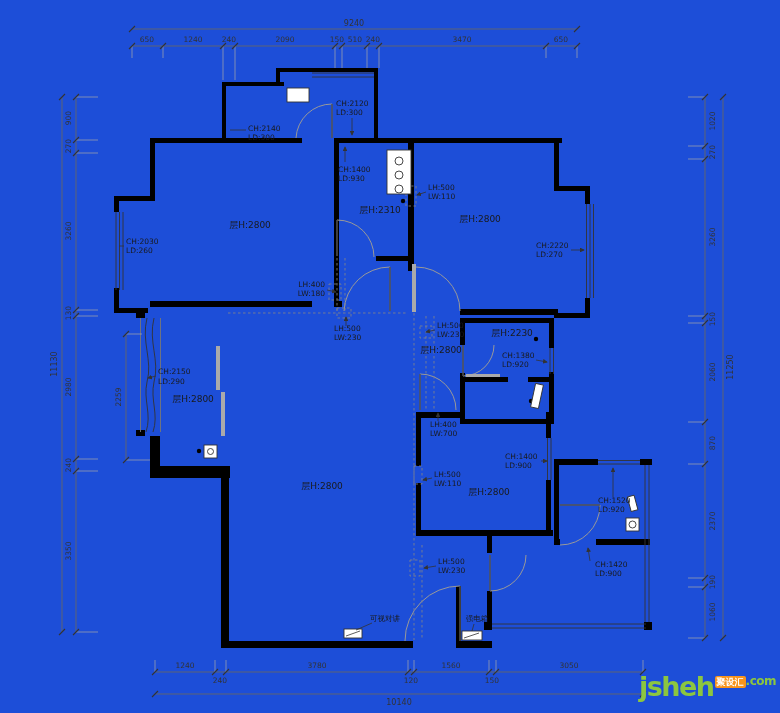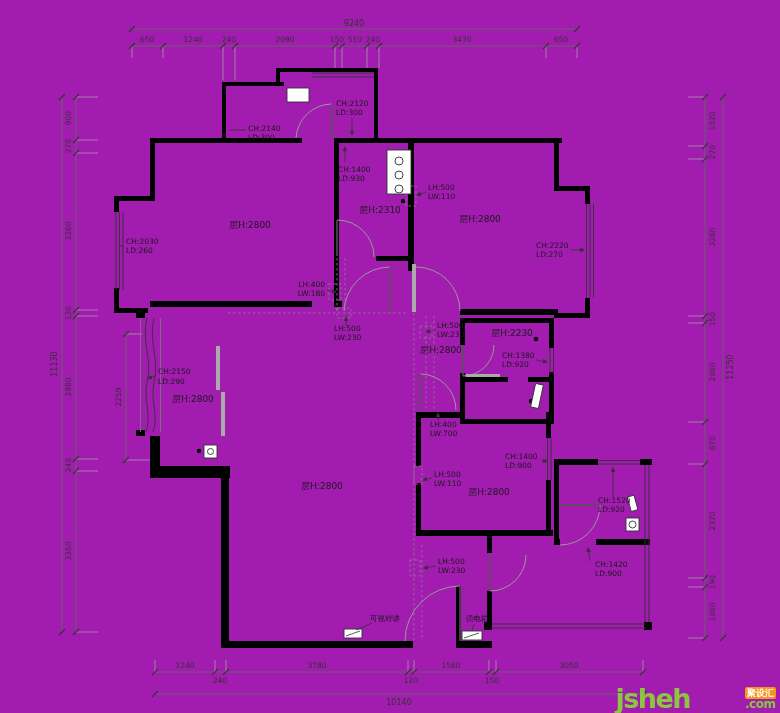--- a/index.html
+++ b/index.html
@@ -1,21 +1,21 @@
 <!DOCTYPE html>
 <html><head>
 <meta charset="utf-8">
 <style>
   html,body{margin:0;padding:0;background:#fff;}
-  .stage{position:relative;width:780px;height:713px;background:#a21caf;overflow:hidden;
+  .stage{position:relative;width:780px;height:713px;background:#1d4ed8;overflow:hidden;
          font-family:"DejaVu Sans","Liberation Sans",sans-serif;}
   .stage svg{position:absolute;left:0;top:0;}
-  .wm{position:absolute;right:4px;bottom:3px;display:flex;align-items:center;gap:47px;}
+  .wm{position:absolute;right:4px;bottom:16px;display:flex;align-items:flex-start;}
   .wm-brand{color:#8cc63f;font-weight:bold;font-size:27px;line-height:21px;letter-spacing:-1.5px;}
-  .wm-col{display:flex;flex-direction:column;align-items:flex-start;margin-left:8px;}
+  .wm-col{display:flex;flex-direction:row;align-items:flex-start;margin-left:1px;}
   .wm-badge{background:#f7941d;color:#fff;font-size:9px;padding:0 2px;border-radius:2px;line-height:12px;font-weight:bold;}
   .wm-com{color:#8cc63f;font-weight:bold;font-size:12px;line-height:11px;letter-spacing:-0.5px;}
   text{fill:#1a1a1a;}
   .room{font-size:9px;}
   .lbl{font-size:7.5px;}
   .dim{font-size:7.5px;fill:#333;}
   .tot{font-size:8px;fill:#333;}
 </style>
 </head>
 <body>

